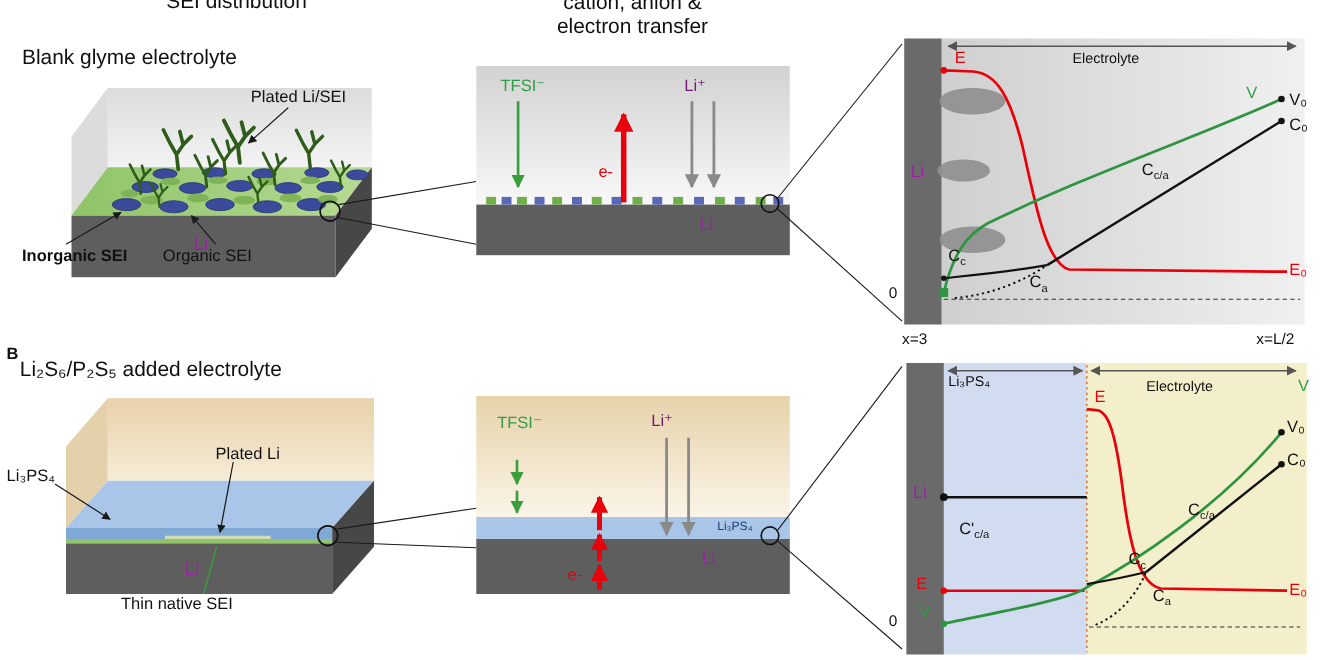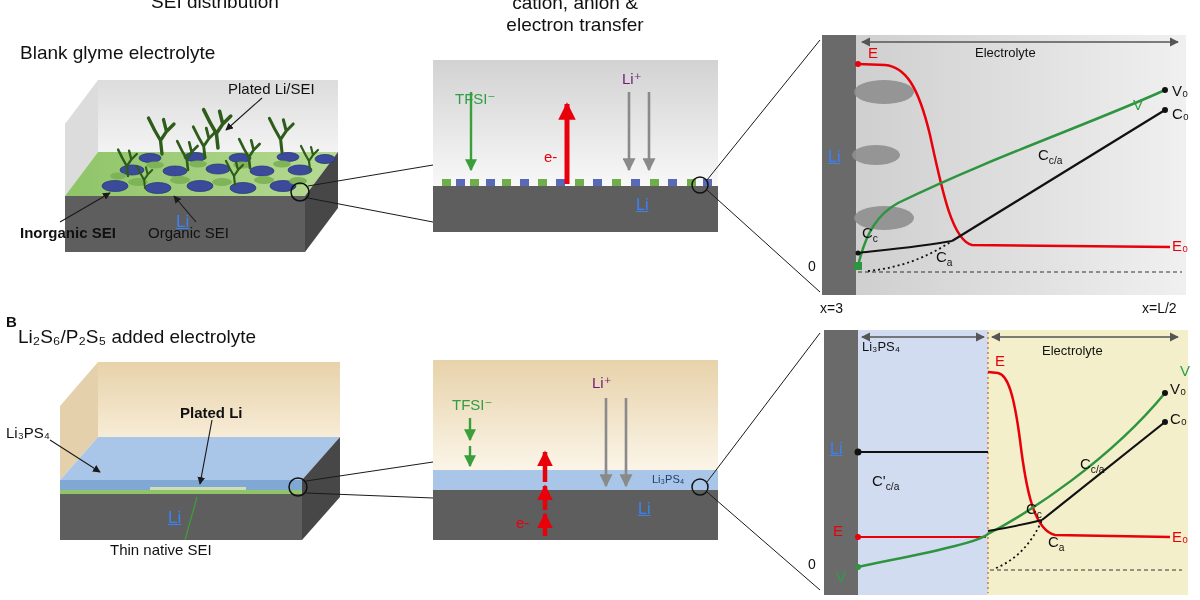--- a/index.html
+++ b/index.html
@@ -6,23 +6,23 @@
   #fig{position:relative;width:1200px;height:600px;overflow:hidden;background:#fff;
        font-family:"Liberation Sans","DejaVu Sans",sans-serif;color:#111;padding-left:32px;}
   .lbl{position:absolute;white-space:nowrap;line-height:1.15;}
   .t19{font-size:19px;}
   .f15{font-size:15px;}
   .f14{font-size:14px;}
   .f13{font-size:13px;}
   .f11{font-size:11px;}
   .f16{font-size:16px;}
   .f17{font-size:17px;}
-  .white{color:#3b82f6;text-decoration:underline;}
+  .white{color:#a21caf;}
   .red{color:#e8000b;}
-  .green{color:#2f9e44;margin-top:20px;}
+  .green{color:#2f9e44;}
   .gray{color:#701a75;}
   .bold{font-weight:bold;}
   .ctr{text-align:center;}
   sub{font-size:68%;line-height:0;}
   svg{position:absolute;left:0;top:0;}
 </style>
 </head>
 <body>
 
 <div id="fig">
@@ -288,21 +288,21 @@
 <span class="lbl f15" style="left:862px;top:224px;"><span>C</span><sub>c</sub></span>
 <span class="lbl f15" style="left:936px;top:248px;"><span>C</span><sub>a</sub></span>
 <span class="lbl f14" style="left:808px;top:258px;">0</span>
 <span class="lbl f14" style="left:820px;top:300px;">x=3</span>
 <span class="lbl f14" style="left:1142px;top:300px;">x=L/2</span>
 
 <span class="lbl f15 bold" style="left:6px;top:313px;">B</span>
 <span class="lbl t19" style="left:18px;top:326px;">Li₂S₆/P₂S₅ added electrolyte</span>
 
 <span class="lbl f15" style="left:6px;top:424px;">Li₃PS₄</span>
-<span class="lbl f15" style="left:180px;top:404px;font-weight:bold;">Plated Li</span>
+<span class="lbl f15" style="left:196px;top:404px;">Plated Li</span>
 <span class="lbl f17 white" style="left:168px;top:508px;">Li</span>
 <span class="lbl f15" style="left:110px;top:541px;">Thin native SEI</span>
 
 <span class="lbl f15 green" style="left:452px;top:376px;">TFSI⁻</span>
 <span class="lbl f15 gray" style="left:592px;top:374px;">Li⁺</span>
 <span class="lbl f15 red" style="left:516px;top:514px;">e-</span>
 <span class="lbl f11" style="left:652px;top:473px;color:#1c3f73;">Li₃PS₄</span>
 <span class="lbl f16 white" style="left:638px;top:500px;">Li</span>
 
 <span class="lbl f13" style="left:862px;top:340px;">Li₃PS₄</span>

